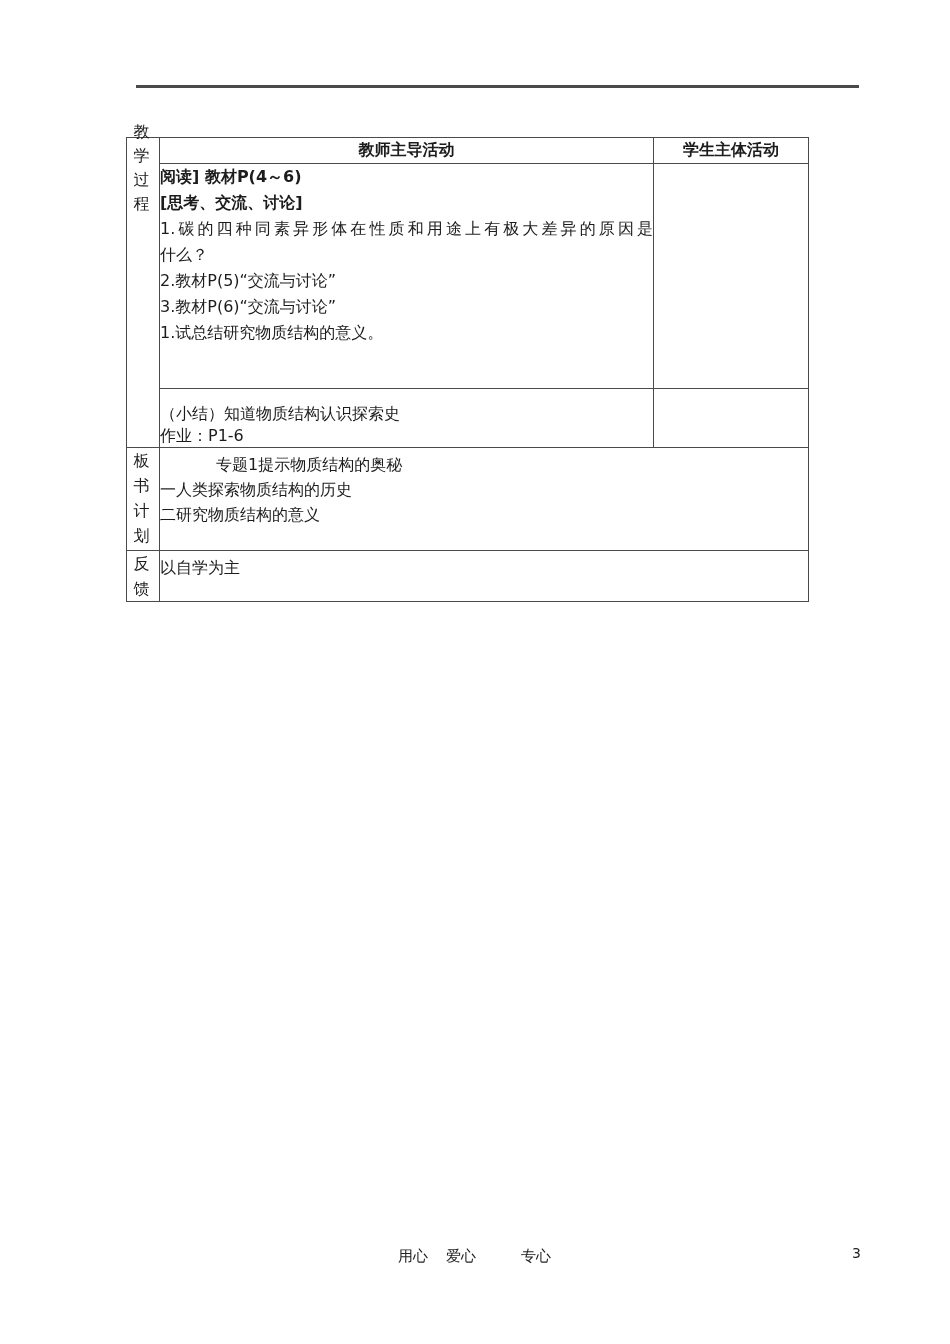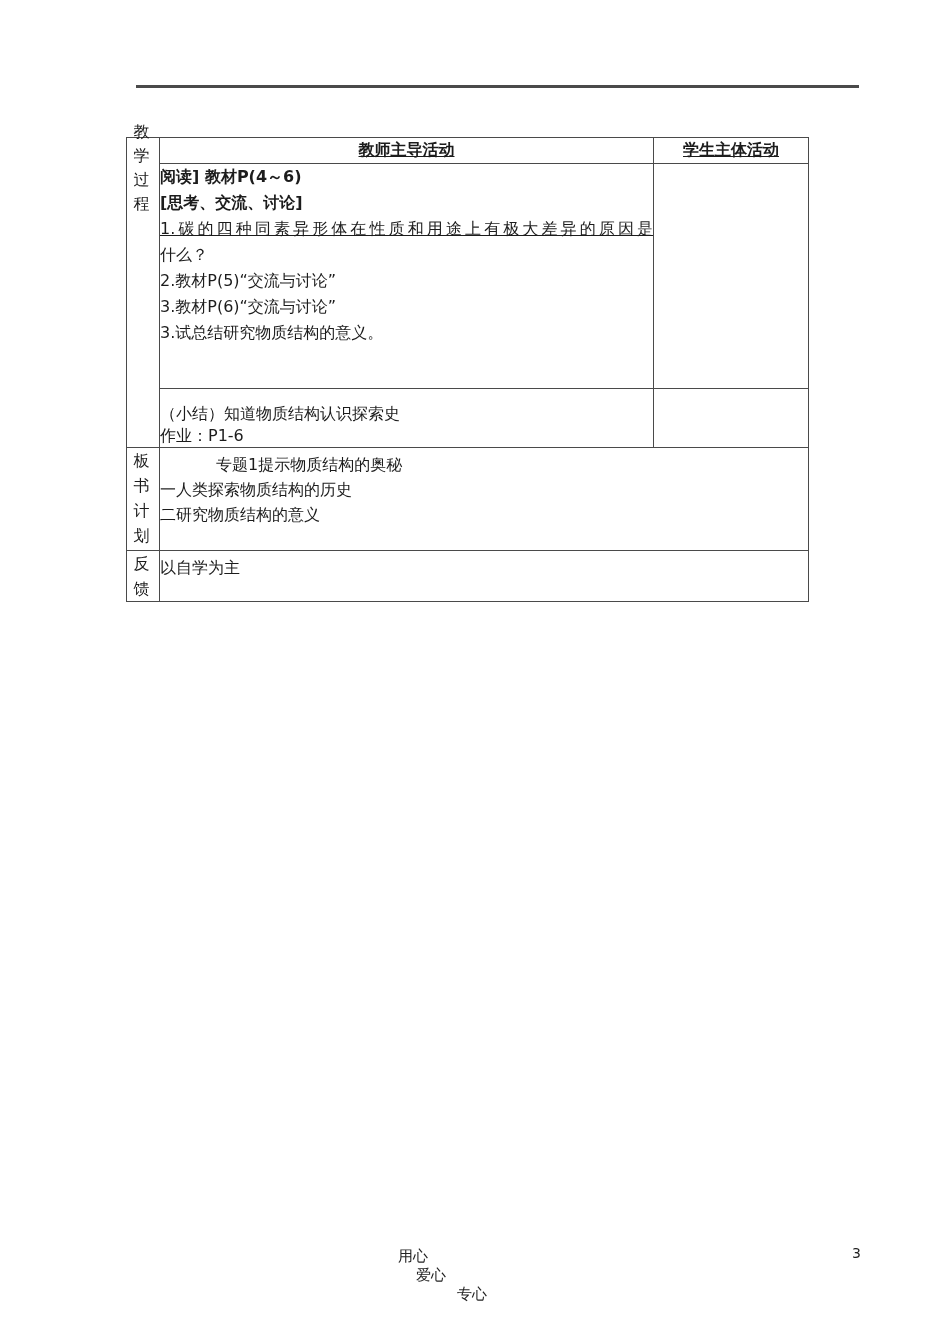--- a/index.html
+++ b/index.html
@@ -42,21 +42,20 @@
     vertical-align:top;
     font-size:16px;
     color:var(--text);
   }
   .hdr{
     height:26px;
     text-align:center;
     vertical-align:middle;
     font-weight:bold;
     line-height:24px;
-    text-decoration:underline;
   }
   .label-cell{
     text-align:center;
     vertical-align:middle;
   }
   .vlabel{
     display:inline-block;
     width:1.2em;
     line-height:25px;
     word-break:break-all;
@@ -65,41 +64,39 @@
   .shift-up{position:relative;top:-18px;line-height:24px;}
   .content-cell{padding:3px 6px 0 8px;}
   .content-cell p{margin:0;line-height:26px;}
   .bold{font-weight:bold;}
   .item{margin-left:20px;}
   .j{
     text-align:justify;
     text-align-last:justify;
     white-space:nowrap;
     overflow:hidden;
-    text-decoration:underline;
   }
   .r-content>.content-cell{height:225px;margin-left:48px;}
   .r-summary .content-cell{height:47px;padding-top:14px;}
   .r-summary .content-cell p{line-height:22px;}
   .r-board .content-cell{height:103px;padding-top:4px;}
   .r-board .content-cell p{line-height:25px;}
   .board-title{padding-left:56px;}
   .r-feedback .content-cell{height:49px;padding-top:4px;}
   .r-feedback .content-cell p{line-height:25px;}
   
   .footer{
     position:absolute;
     left:398px;top:1247px;
     display:flex;
     font-size:15px;
     color:#222222;
-    flex-direction:column;
   }
   .footer .w2{margin-left:18px;}
-  .footer .w3{margin-left:59px;}
+  .footer .w3{margin-left:45px;}
   .page-number{
     position:absolute;
     left:852px;top:1245px;
     font-size:14px;
     color:#222222;
   }
 </style>
 </head>
 <body>
 
@@ -123,21 +120,21 @@
       </tr>
 
       <tr class="r-content">
         <td class="content-cell">
           <p class="bold">阅读] 教材P(4～6)</p>
           <p class="bold">[思考、交流、讨论]</p>
           <p class="item j">1.碳的四种同素异形体在性质和用途上有极大差异的原因是</p>
           <p class="item">什么？</p>
           <p class="item">2.教材P(5)“交流与讨论”</p>
           <p class="item">3.教材P(6)“交流与讨论”</p>
-          <p class="item">3.试总结研究物质结构的意义。</p>
+          <p class="item">1.试总结研究物质结构的意义。</p>
         </td>
         <td></td>
       </tr>
 
       <tr class="r-summary">
         <td class="content-cell">
           <p>（小结）知道物质结构认识探索史</p>
           <p>作业：P1-6</p>
         </td>
         <td></td>

